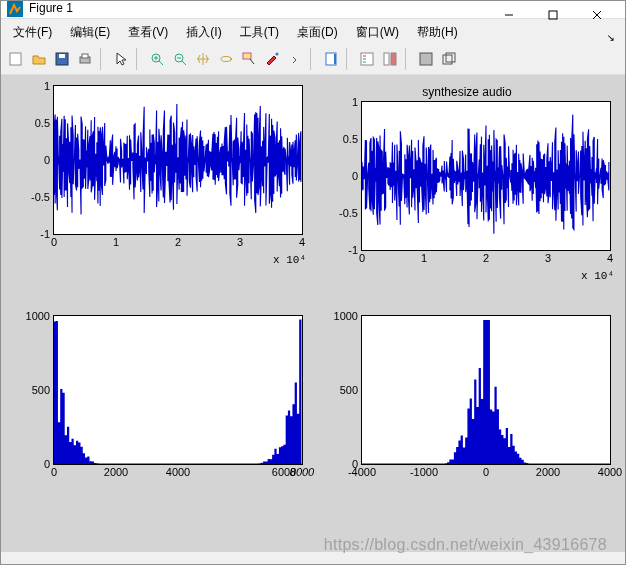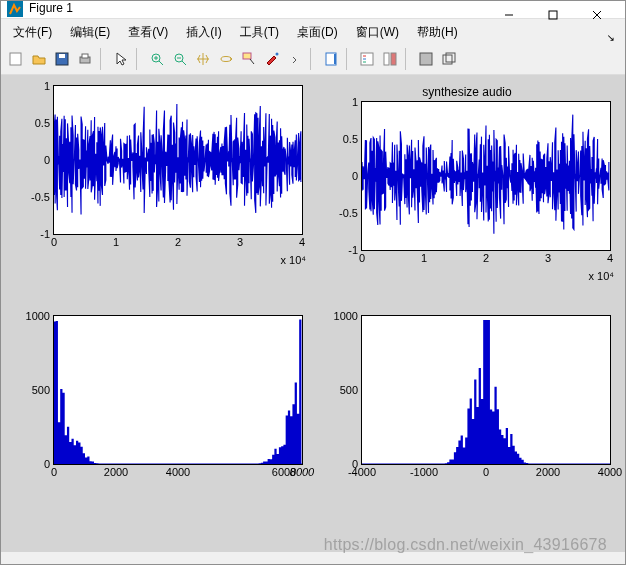--- a/index.html
+++ b/index.html
@@ -18,21 +18,21 @@
 .figure-area { background: #d4d4d4; flex: 1; padding: 10px 14px 14px 14px; position: relative; height: calc(100% - 30px - 24px - 32px); }
 .grid2 { display: grid; grid-template-columns: 1fr 1fr; grid-template-rows: 1fr 1fr; gap: 6px 20px; height: 100%; }
 .plotcell { position: relative; }
 .ptitle { text-align: center; font-size: 12px; font-family: Arial, sans-serif; color: #000; margin-bottom: 2px; }
 .axesbox { background: #fff; border: 1px solid #000; position: relative; }
 .axesbox svg { display: block; width: 100%; height: 100%; }
 .yticks { position: absolute; left: -38px; top: 0; width: 34px; height: 100%; }
 .ytick { position: absolute; right: 0; transform: translateY(-50%); font-size: 11px; font-family: Arial; text-align: right; width: 34px; }
 .xticks { position: absolute; bottom: -16px; left: 0; width: 100%; height: 14px; }
 .xtick { position: absolute; top: 0; transform: translateX(-50%); font-size: 11px; font-family: Arial; }
-.xexp { position: absolute; right: -4px; bottom: -32px; font-size: 11px; font-family: Liberation Sans, sans-serif; }
+.xexp { position: absolute; right: -4px; bottom: -32px; font-size: 11px; font-family: Liberation Mono, monospace; }
 .watermark { position: absolute; right: 18px; bottom: 10px; color: rgba(120,120,120,0.55); font-size: 16px; font-family: Arial, sans-serif; letter-spacing: 0.3px; pointer-events: none; }
 </style>
 </head>
 <body>
 
 <div class="window">
   <div class="titlebar">
     <svg class="tb-icon" viewBox="0 0 16 16">
         <rect width="16" height="16" fill="#0076a8"></rect>
         <path d="M3 13 L7 4 L10 10 L13 6" stroke="#ff8c00" stroke-width="2" fill="none"></path>

